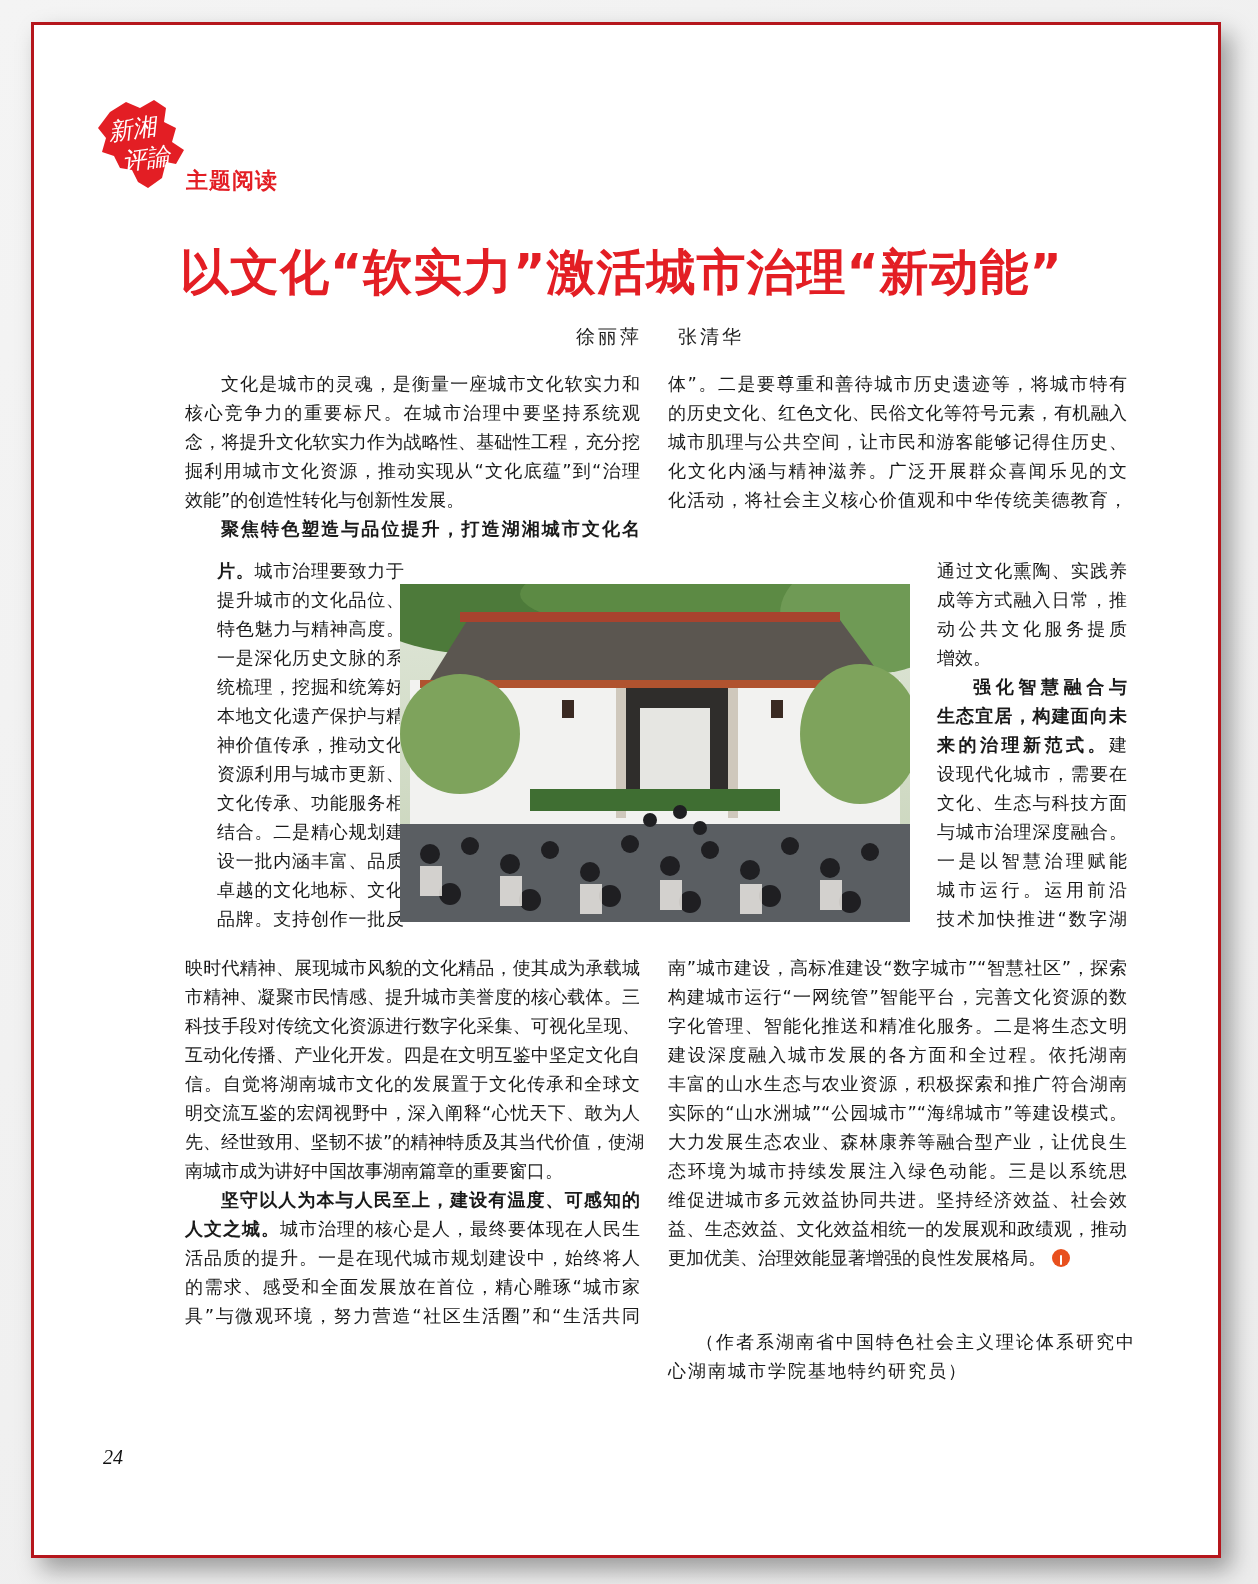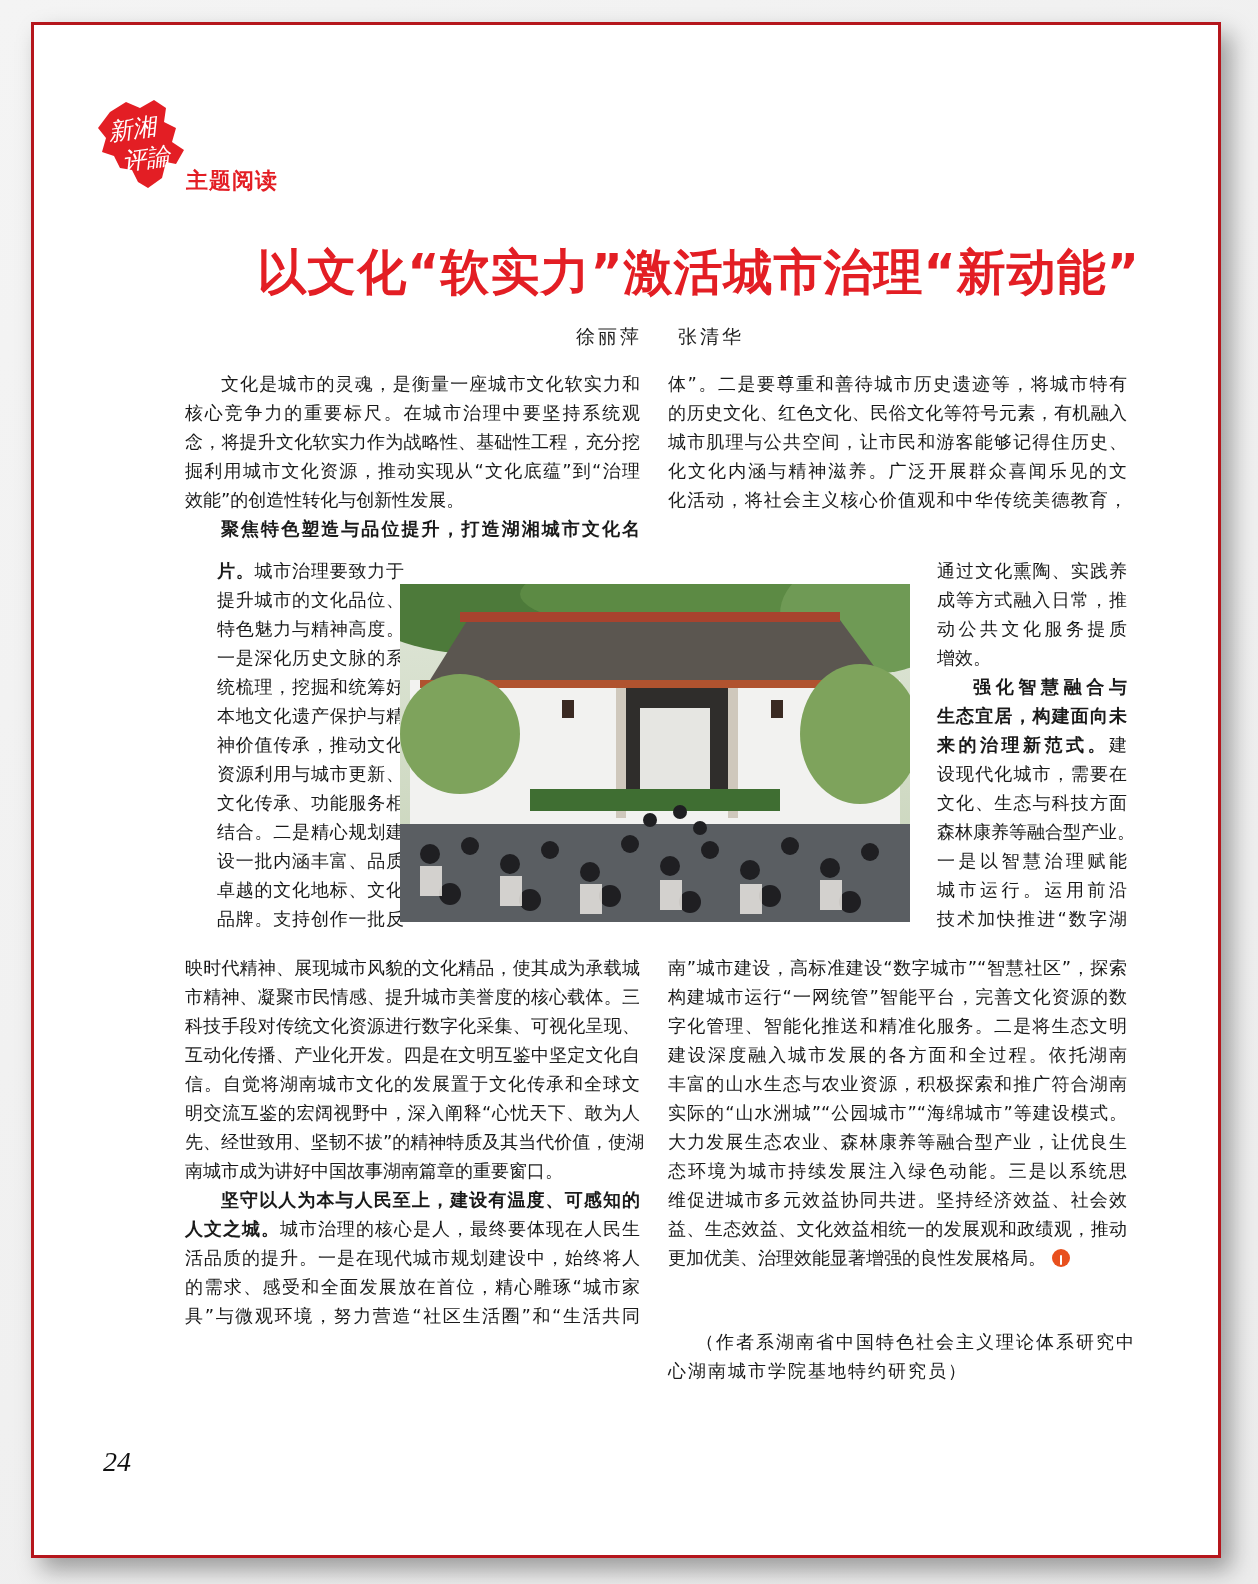--- a/index.html
+++ b/index.html
@@ -12,21 +12,21 @@
     position:absolute; left:31px; top:22px; width:1190px; height:1536px;
     background:#fff; border:3px solid #b5161c; box-sizing:border-box;
     box-shadow: 10px 12px 22px rgba(0,0,0,0.35);
   }
   .logo { position:absolute; left:96px; top:98px; width:100px; height:92px; }
   .section-label {
     position:absolute; left:186px; top:166px; font-size:22px; font-weight:bold;
     color:#e31e24; letter-spacing:1px; font-family:"DejaVu Sans", sans-serif;
   }
   .title {
-    position:absolute; left:180px; top:240px; width:960px; text-align:right;
+    position:absolute; left:180px; top:240px; width:960px; text-align:left;
     font-size:49px; font-weight:bold; color:#e31e24; letter-spacing:1px;
     font-family:"DejaVu Sans", sans-serif;
   }
   .authors {
     position:absolute; left:576px; top:324px; font-size:19px; color:#222;
     font-family:"DejaVu Serif", serif; letter-spacing:3px;
   }
   .authors span + span { margin-left:36px; }
   .txt {
     position:absolute; font-size:18px; line-height:29px; color:#1a1a1a;
@@ -34,21 +34,21 @@
   }
   .line { display:block; white-space:nowrap; text-align-last:justify; text-align:justify; }
   .line.last { text-align-last:left; }
   .indent { padding-left:36px; }
   b { font-weight:bold; }
   .photo {
     position:absolute; left:400px; top:584px; width:510px; height:338px; overflow:hidden;
   }
   .footnote { font-family:"DejaVu Serif", serif; letter-spacing:2px; }
   .page-num {
-    position:absolute; left:103px; top:1446px; font-size:28px; font-style:italic;
+    position:absolute; left:103px; top:1446px; font-size:20px; font-style:italic;
     font-family:"Liberation Serif", serif; color:#111;
   }
   .end-mark {
     display:inline-block; width:18px; height:18px; border-radius:50%;
     background:#e8501e; vertical-align:-3px; margin-left:6px; position:relative;
   }
   .end-mark::after{content:"";position:absolute;left:8px;top:6px;width:2px;height:10px;background:#fff;border-radius:1px;}
 </style>
 </head>
 <body>
@@ -119,21 +119,21 @@
 <div class="txt" id="rn" style="left:937px; top:556px; width:190px;">
     <span class="line">通过文化熏陶、实践养</span>
     <span class="line">成等方式融入日常，推</span>
     <span class="line">动公共文化服务提质</span>
     <span class="line last">增效。</span>
     <span class="line indent" style="padding-left: 36px;"><b>强化智慧融合与</b></span>
     <span class="line"><b>生态宜居，构建面向未</b></span>
     <span class="line"><b>来的治理新范式。</b>建</span>
     <span class="line">设现代化城市，需要在</span>
     <span class="line">文化、生态与科技方面</span>
-    <span class="line">森林康养等融合型产业。</span>
+    <span class="line">与城市治理深度融合。</span>
     <span class="line">一是以智慧治理赋能</span>
     <span class="line">城市运行。运用前沿</span>
     <span class="line">技术加快推进“数字湖</span>
   </div>
 
 <div class="txt" id="rb" style="left:668px; top:953px; width:459px;">
     <span class="line">南”城市建设，高标准建设“数字城市”“智慧社区”，探索</span>
     <span class="line">构建城市运行“一网统管”智能平台，完善文化资源的数</span>
     <span class="line">字化管理、智能化推送和精准化服务。二是将生态文明</span>
     <span class="line">建设深度融入城市发展的各方面和全过程。依托湖南</span>

